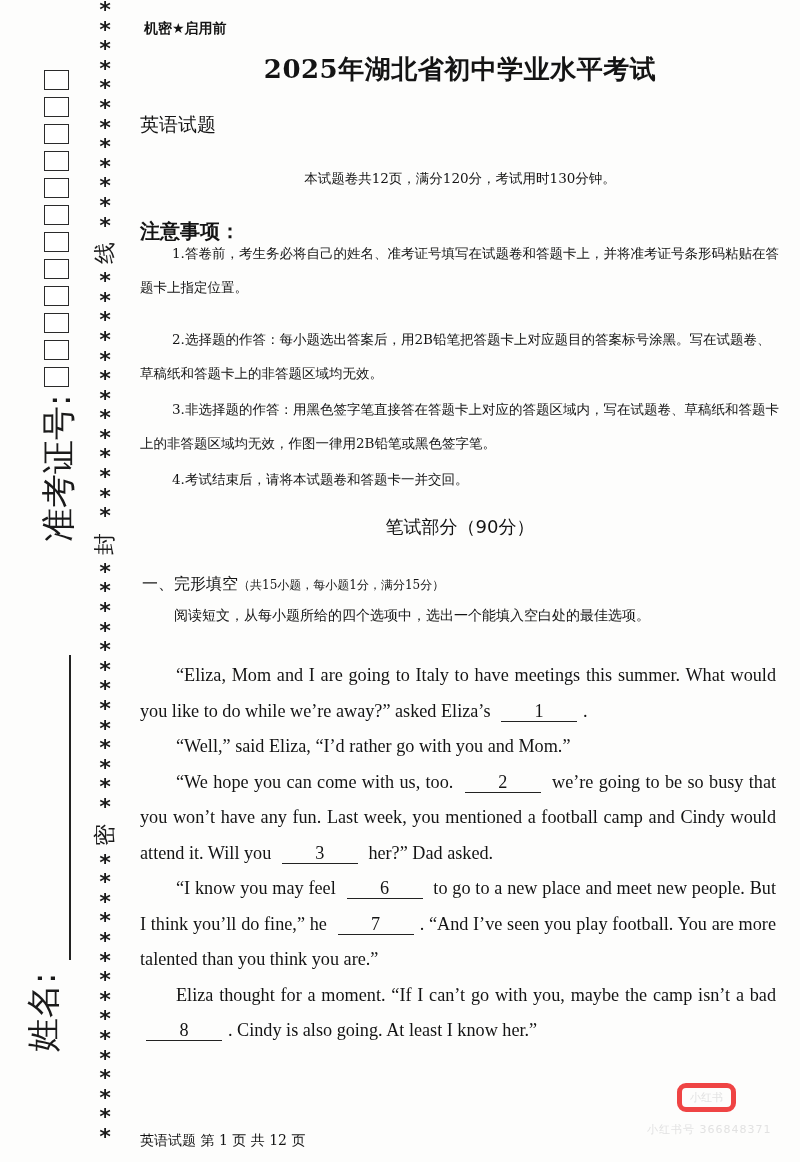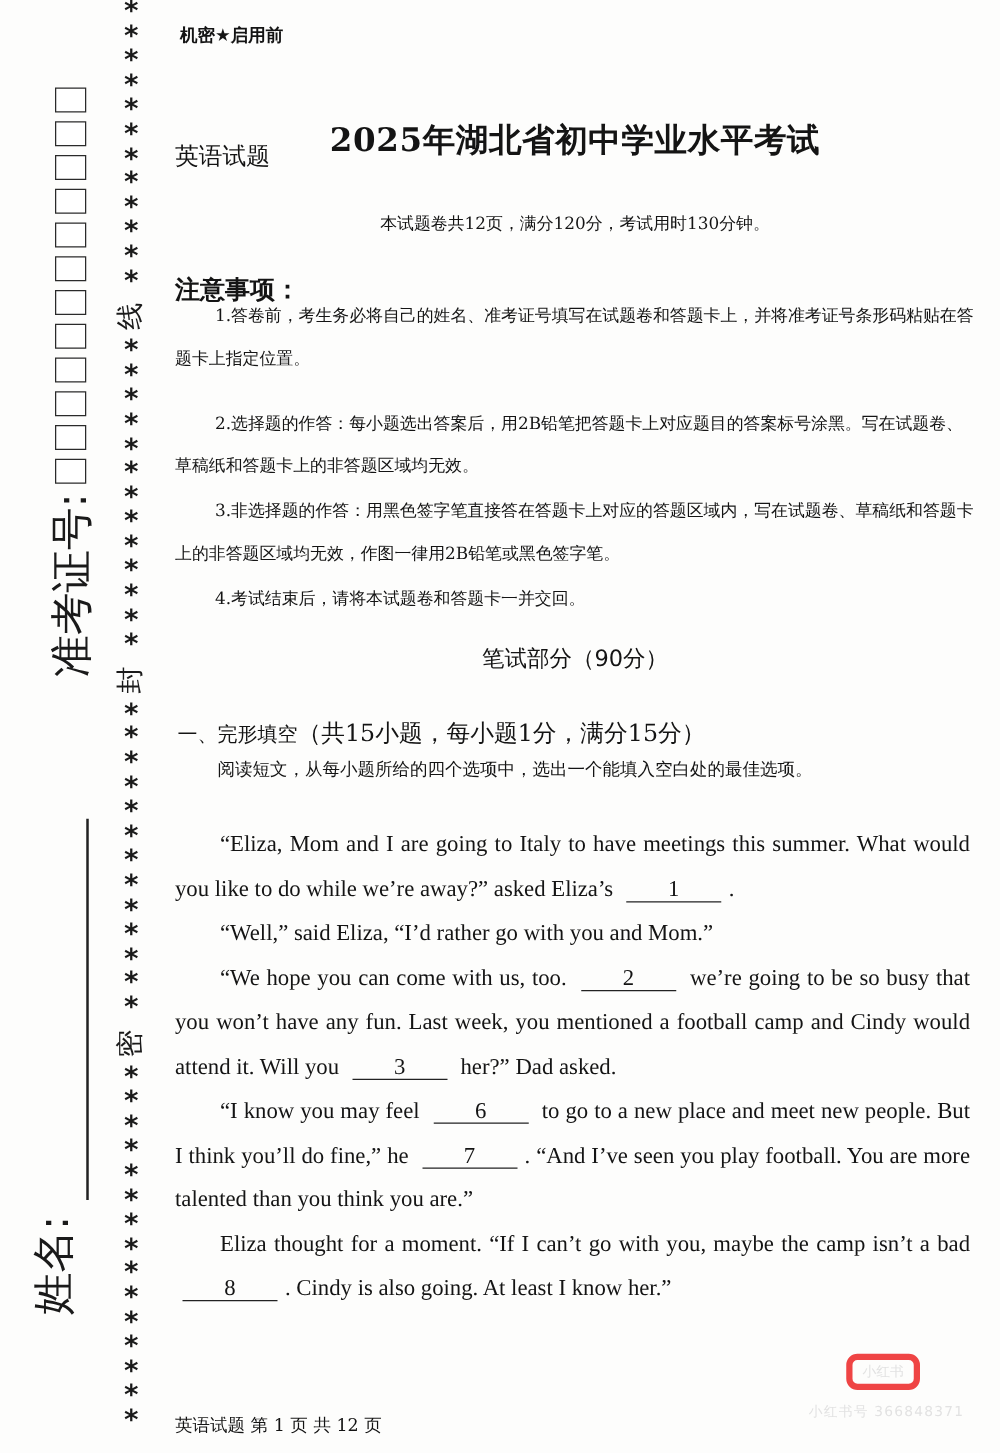--- a/index.html
+++ b/index.html
@@ -22,29 +22,29 @@
   .seal {
     position: absolute; left: 92px; top: 0; width: 26px; height: 1162px;
     display: flex; flex-direction: column; align-items: center;
     font-family: "DejaVu Sans Mono", monospace; font-weight: bold; font-size: 22px; line-height: 19.6px; color: #1a1a1a;
   }
   .seal .star { height: 19.6px; }
   .seal .mark { font-family: "DejaVu Sans", sans-serif; font-weight: normal; font-size: 22px; transform: rotate(-90deg); height: 28px; line-height: 28px; margin: 4px 0; }
 
   .main { position: absolute; left: 140px; top: 0; width: 640px; }
   .confidential { position: absolute; left: 4px; top: 20px; font-family: "DejaVu Sans", sans-serif; font-size: 14px; font-weight: bold; }
-  .title { position: absolute; left: 0; width: 640px; top: 52px; text-align: center; font-size: 26px; font-weight: bold; letter-spacing: 0.5px; margin-top: 43px; }
+  .title { position: absolute; left: 0; width: 640px; top: 52px; text-align: center; font-size: 26px; font-weight: bold; letter-spacing: 0.5px; }
   .subtitle { position: absolute; left: 0; width: 640px; top: 112px; text-align: left; font-family: "DejaVu Sans", sans-serif; font-size: 19px; font-weight: normal; }
   .exam-info { position: absolute; left: 0; width: 640px; top: 170px; text-align: center; font-size: 13.5px; }
   .notice-head { position: absolute; left: 0; top: 218px; font-family: "DejaVu Sans", sans-serif; font-size: 20px; font-weight: bold; }
   .notice { position: absolute; left: 0; width: 640px; font-size: 13.5px; line-height: 18px; }
   .notice .ind { padding-left: 32px; }
   .section-title { position: absolute; left: 0; width: 640px; top: 515px; text-align: center; font-family: "DejaVu Sans", sans-serif; font-size: 18px; }
   .part-title { position: absolute; left: 2px; top: 574px; font-family: "DejaVu Sans", sans-serif; font-size: 16px; }
-  .part-title .detail { font-family: "DejaVu Serif", serif; font-size: 19px; }
+  .part-title .detail { font-family: "DejaVu Serif", serif; font-size: 12px; }
   .instruction { position: absolute; left: 34px; top: 607px; font-size: 14px; }
   .passage { position: absolute; left: 0; top: 658px; width: 636px; font-family: "Liberation Serif", serif; font-size: 18.2px; line-height: 35.5px; text-align: justify; }
   .passage p { margin: 0; }
   .passage .indent { text-indent: 36px; }
   .blank { display: inline-block; border-bottom: 1.2px solid #222; min-width: 76px; text-align: center; line-height: 20px; margin: 0 6px; text-indent: 0; }
   .footer { position: absolute; left: 0; width: 640px; top: 1132px; text-align: left; font-size: 14px; }
   .watermark { position: absolute; left: 647px; top: 1083px; color: #e2e2e2; font-family: "DejaVu Sans", sans-serif; font-size: 11px; }
   .wm-badge { display: inline-block; border: 5px solid #ef4444; border-radius: 9px; padding: 2px 8px; margin-left: 30px; }
   .wm-id { margin-top: 10px; letter-spacing: 1px; }
 </style>

